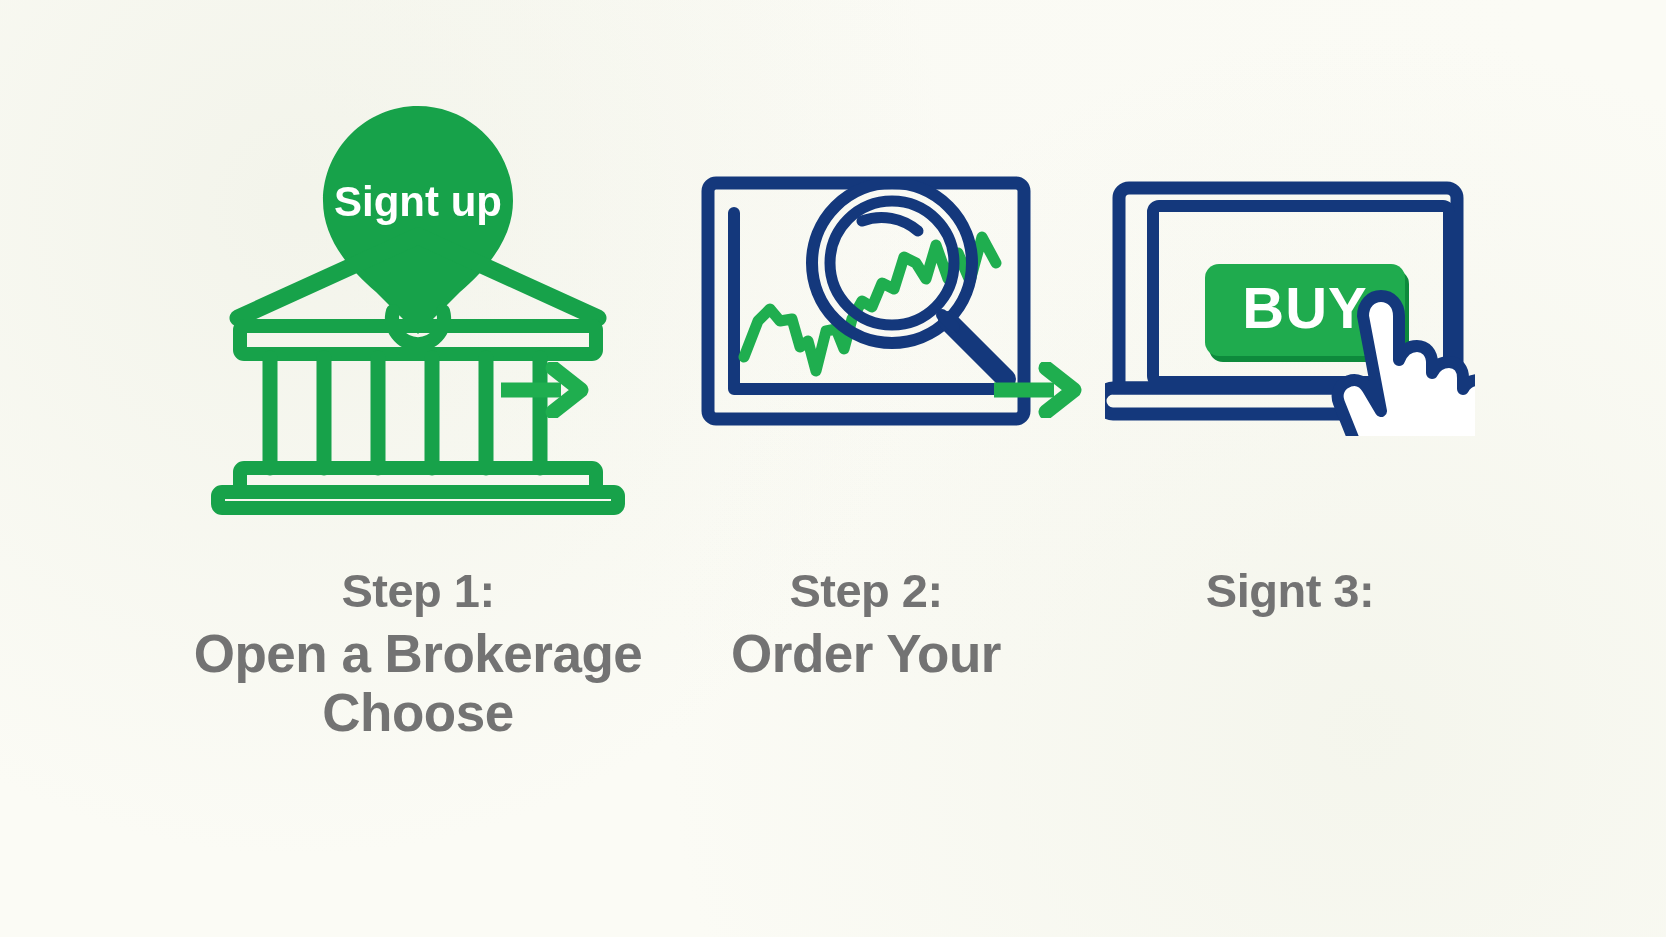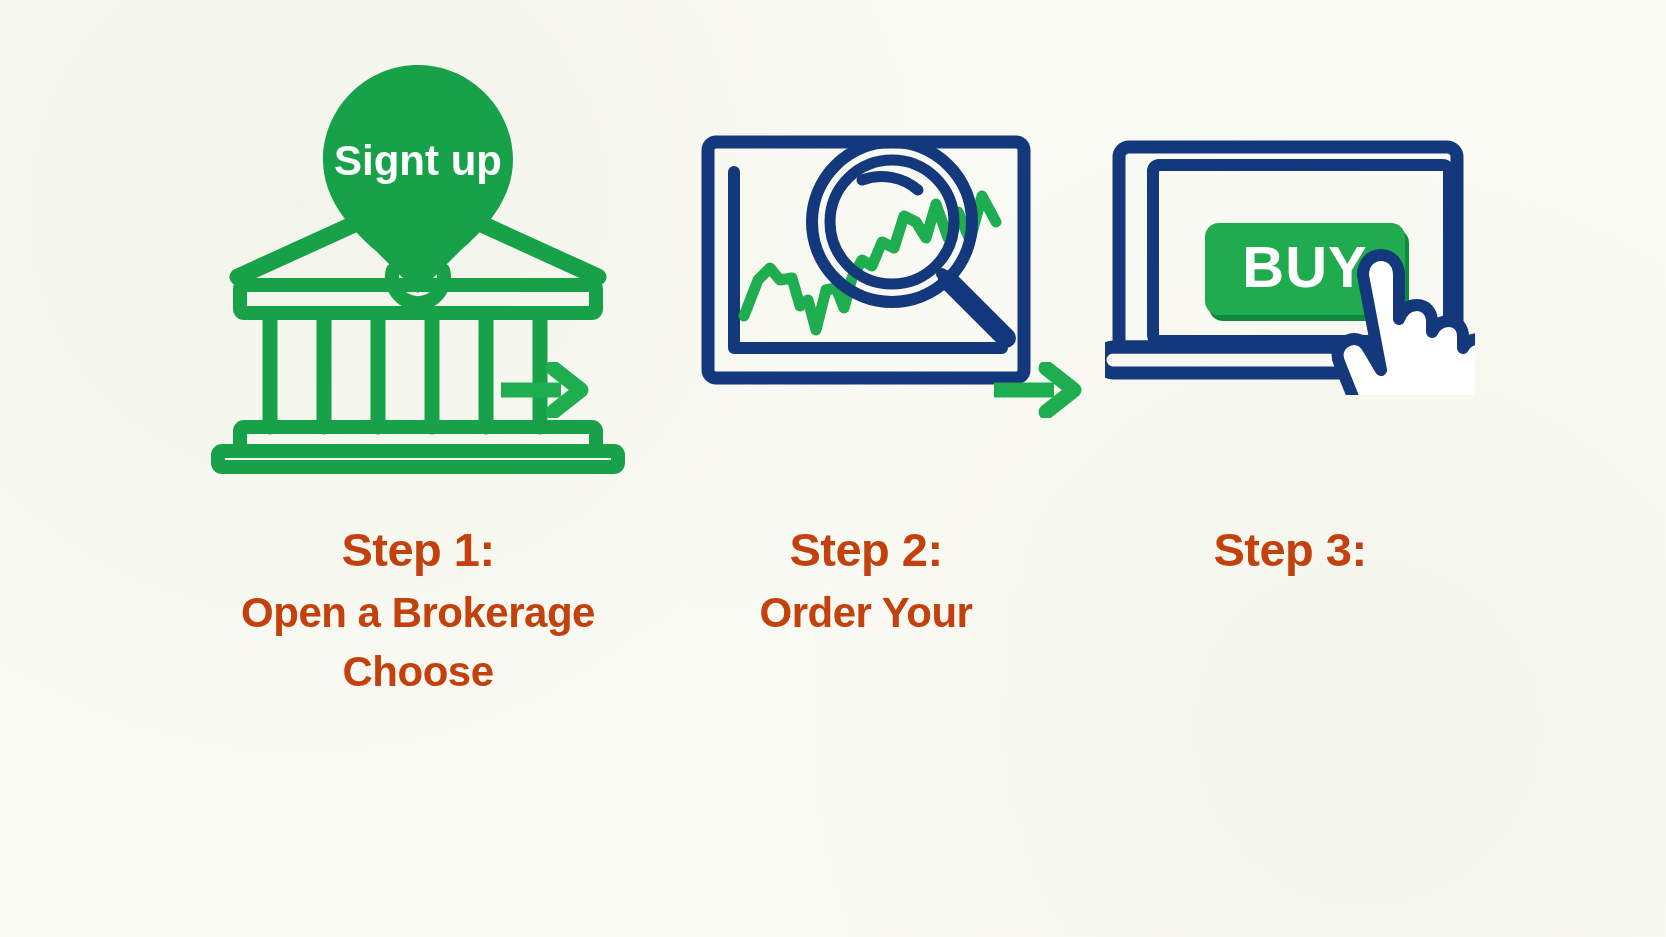--- a/index.html
+++ b/index.html
@@ -29,20 +29,21 @@
   }
 
   .steps {
     position: absolute;
     inset: 0;
     display: flex;
     flex-direction: row;
     align-items: flex-start;
     justify-content: center;
     z-index: 2;
+    margin-top: 41px;
   }
 
   .step {
     position: relative;
     display: flex;
     flex-direction: column;
     align-items: center;
   }
   .step-1 { width: 500px; margin-left: 18px; }
   .step-2 { width: 396px; }
@@ -51,33 +52,33 @@
   .icon-wrap {
     height: 520px;
     display: flex;
     align-items: center;
     justify-content: center;
     width: 100%;
   }
 
   .caption {
     text-align: center;
-    color: #c2410c;
+    color: #737373;
     font-weight: 700;
     letter-spacing: -0.5px;
   }
   .caption .step-no {
     display: block;
     font-size: 47px;
     line-height: 60px;
     margin-bottom: 3px;
   }
   .caption .title-line {
     display: block;
-    font-size: 42px;
+    font-size: 53px;
     line-height: 59px;
     white-space: nowrap;
   }
 
   .arrow {
     position: absolute;
     top: 362px;
     width: 96px;
     height: 56px;
     z-index: 3;
@@ -180,21 +181,21 @@
                      l-38 0
                      c-24 0 -40 -14 -48 -34
                      l-16 -40
                      c-4 -10 1 -19 10 -22 c8 -3 15 1 19 8
                      l13 22
                      z" fill="#ffffff" stroke="#14387c" stroke-width="12" stroke-linejoin="round" stroke-linecap="round"></path>
           </g>
         </svg>
       </div>
       <div class="caption">
-        <span class="step-no">Step 3:</span>
+        <span class="step-no">Signt 3:</span>
       </div>
     </div>
 
   </div>
 
   <div class="arrow arrow-1">
     <svg width="96" height="56" viewBox="0 0 96 56">
       <line x1="6" y1="28" x2="66" y2="28" stroke="#1fae4f" stroke-width="15" stroke-linecap="butt"></line>
       <polyline points="58,6 86,28 58,50" fill="none" stroke="#1fae4f" stroke-width="15" stroke-linecap="round" stroke-linejoin="round"></polyline>
     </svg>

